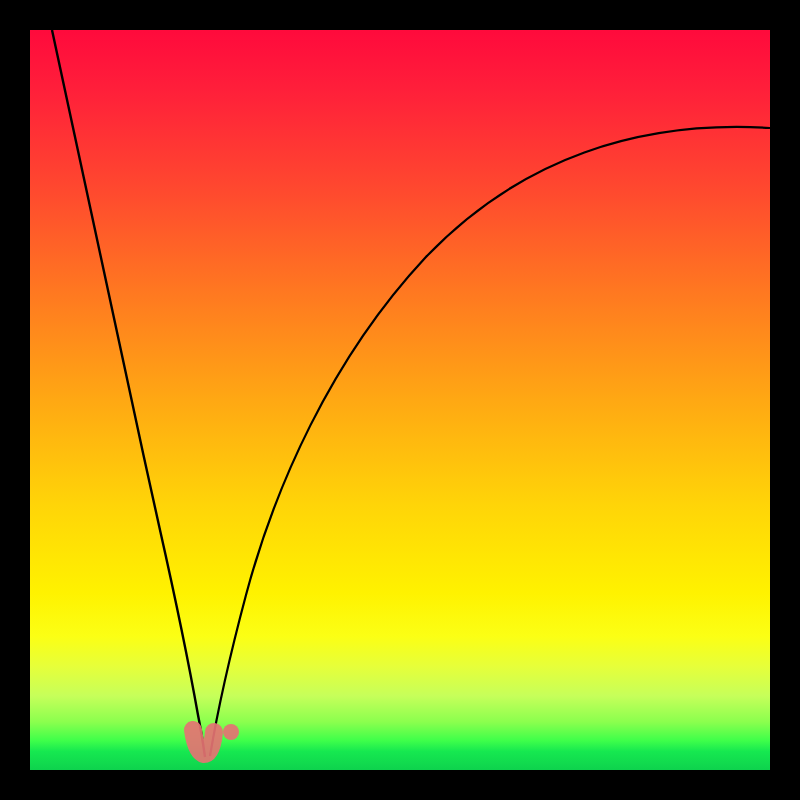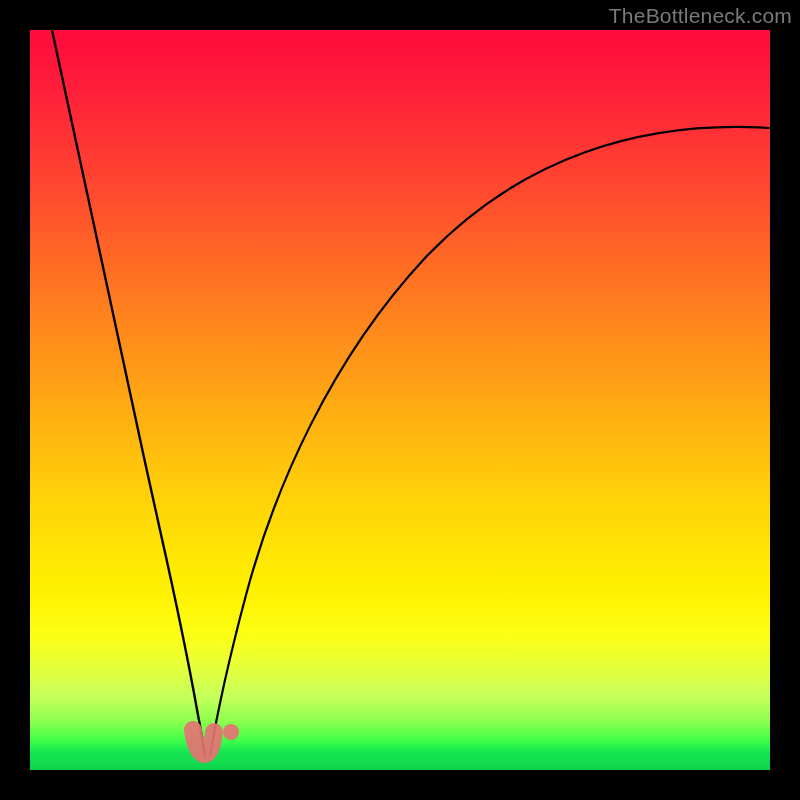--- a/index.html
+++ b/index.html
@@ -93,15 +93,14 @@
 
       <path class="thick" d="M 163 700
                Q 166 722, 174 724
                Q 182 724, 184 702"></path>
 
       <circle class="dot" cx="201" cy="702" r="8"></circle>
     </svg>
 
   </div>
 
-  <div class="watermark">TheBottleneck.com</div>
 
 </div>
 
 </body></html>

